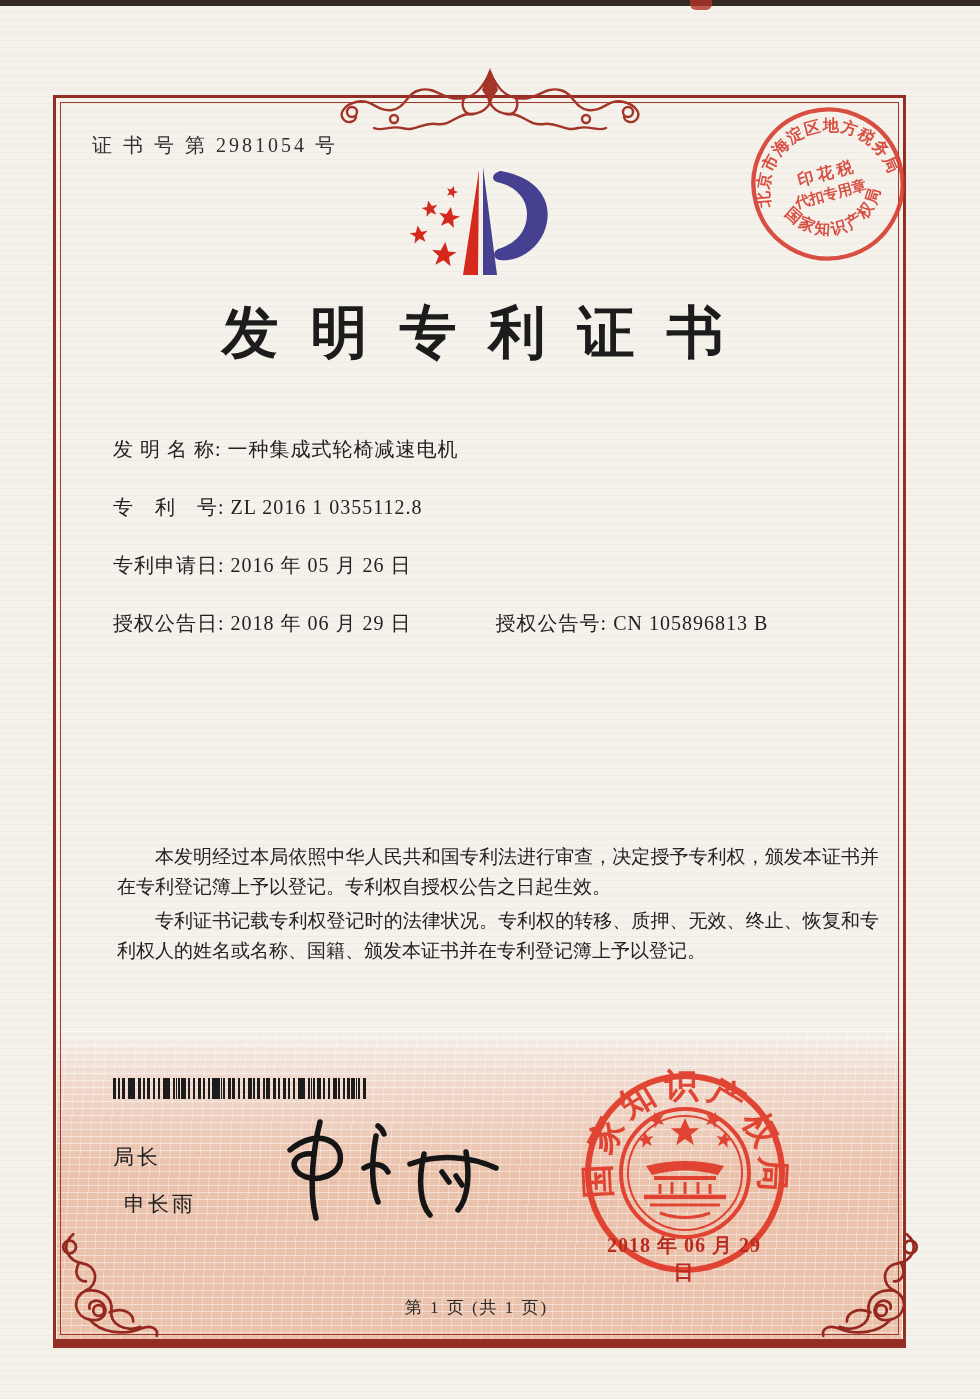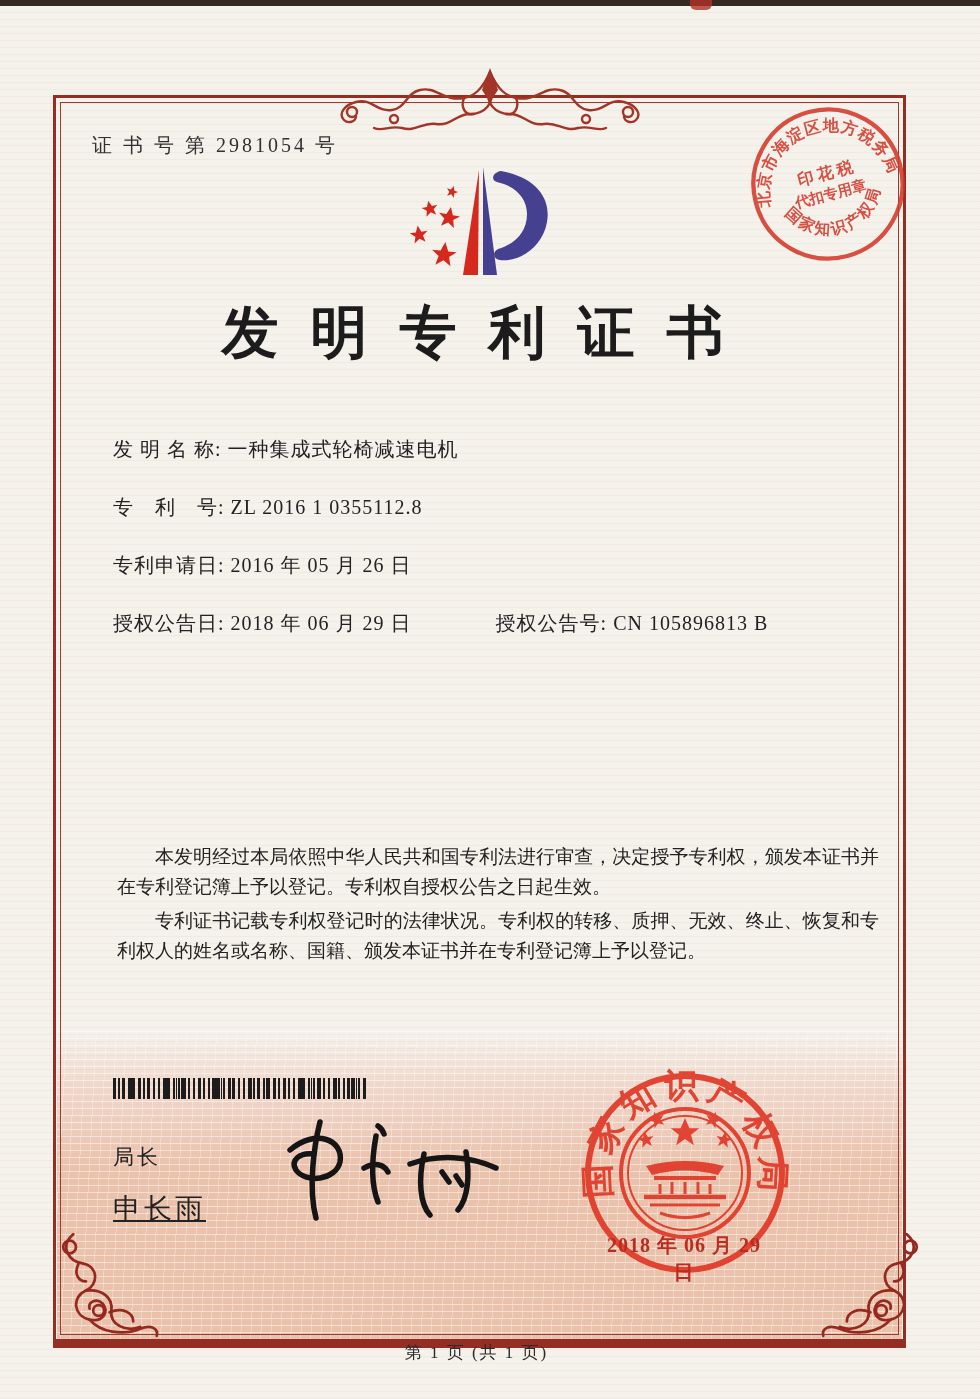--- a/index.html
+++ b/index.html
@@ -33,24 +33,24 @@
   .frow .gap2{display:inline-block;width:72px;}
   .paras{left:113px;top:838px;width:770px;font-size:19px;line-height:30px;text-align:justify;color:#222;}
   .paras p{margin:4px;text-indent:2em;}
   .barcode{left:113px;top:1078px;width:253px;height:21px;
     background-image:
       repeating-linear-gradient(90deg,#1c1c1c 0 2px,rgba(0,0,0,0) 2px 5px),
       repeating-linear-gradient(90deg,#1c1c1c 0 1px,rgba(0,0,0,0) 1px 9px),
       repeating-linear-gradient(90deg,#1c1c1c 0 3px,rgba(0,0,0,0) 3px 17px);
   }
   .signer-title{left:113px;top:1143px;font-size:21px;letter-spacing:3px;color:#222;}
-  .signer-name{left:113px;top:1190px;font-size:28px;letter-spacing:3px;color:#222;text-decoration:underline;}
+  .signer-name{left:124px;top:1190px;font-size:21px;letter-spacing:3px;color:#222;}
   .seal-date{left:594px;top:1232px;width:180px;text-align:center;font-size:20px;letter-spacing:1px;
              color:#b92c20;font-weight:bold;}
-  .footer{left:53px;top:1296px;width:847px;text-align:center;font-size:17px;letter-spacing:2px;color:#2b2b2b;margin-top:45px;}
+  .footer{left:53px;top:1296px;width:847px;text-align:center;font-size:17px;letter-spacing:2px;color:#2b2b2b;}
   svg{display:block;}
 </style>
 </head>
 <body>
 
 <div class="page">
 
   <div class="abs top-edge"></div>
   <div class="abs top-edge-mark"></div>
 

